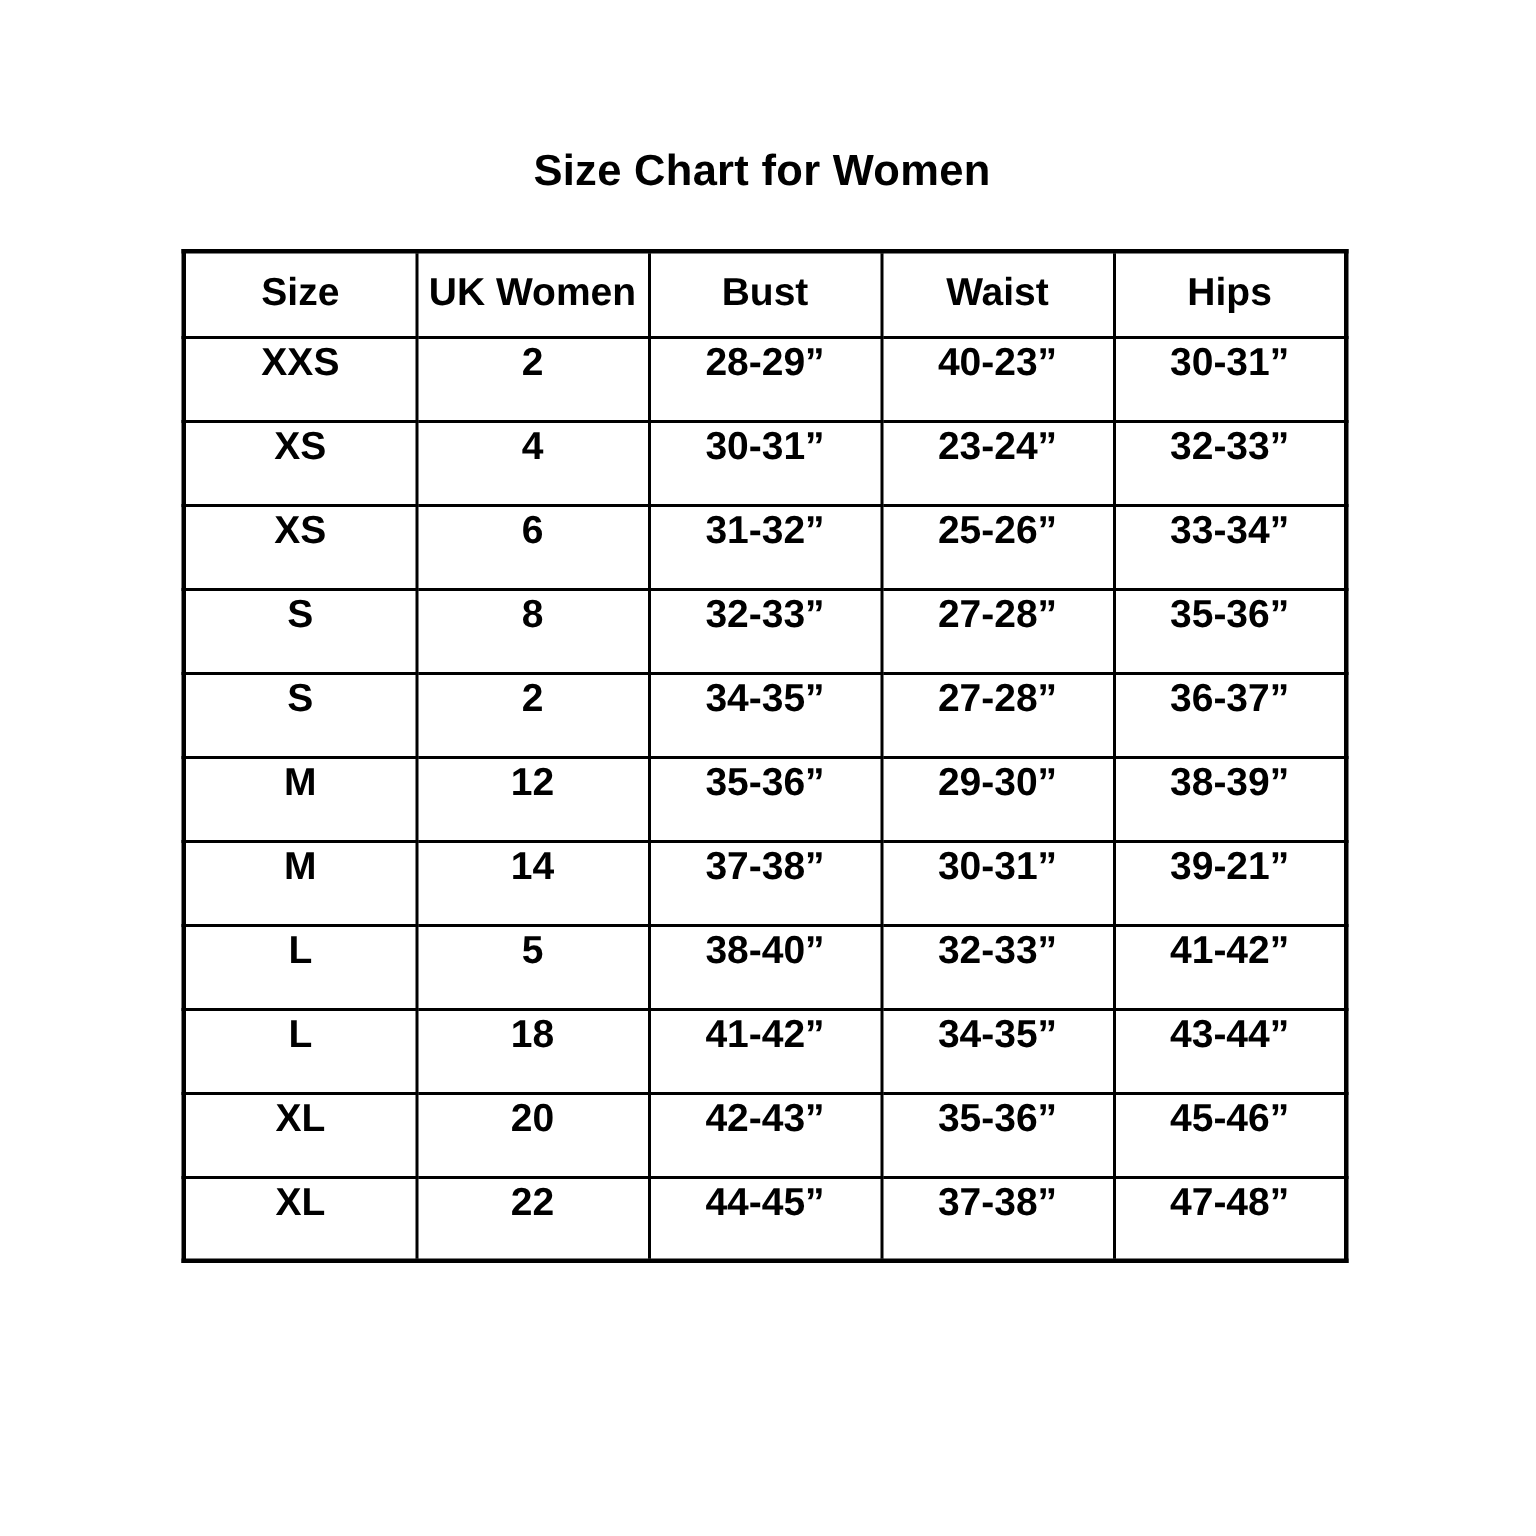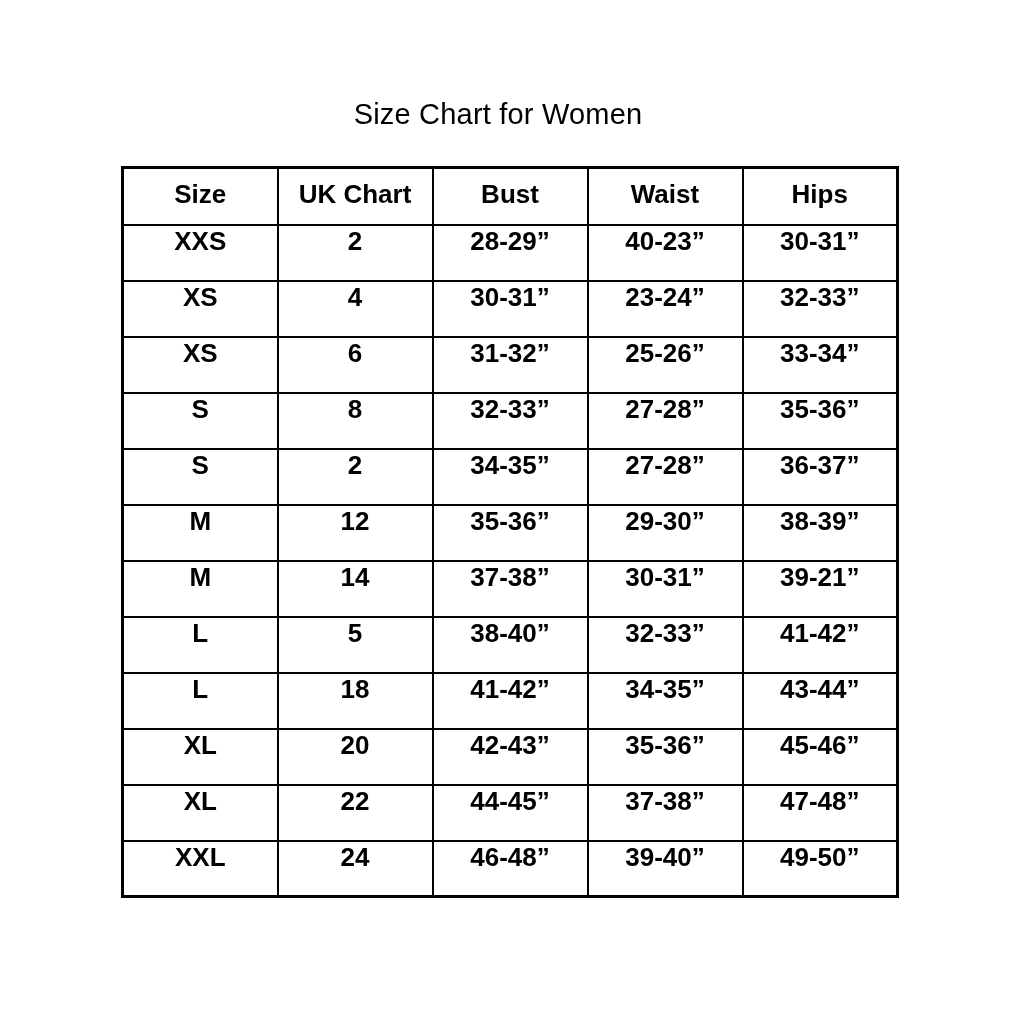--- a/index.html
+++ b/index.html
@@ -11,27 +11,27 @@
     position: relative;
     width: 1024px;
     height: 1024px;
     background: #ffffff;
     font-family: "Liberation Sans", sans-serif;
     color: #000000;
     overflow: hidden;
   }
   .page-title {
     position: absolute;
-    left: 109px;
+    left: 119px;
     top: 98px;
     width: 778px;
     margin: 0;
     text-align: center;
     font-size: 29px;
-    font-weight: normal;
+    font-weight: bold;
     letter-spacing: 0.2px;
     color: #000000;
   }
   table.size-chart {
     position: absolute;
     left: 121px;
     top: 166px;
     width: 778px;
     border-collapse: collapse;
     table-layout: fixed;
@@ -67,21 +67,21 @@
 </head>
 <body>
 
 <div class="canvas">
   <h1 class="page-title">Size Chart for Women</h1>
 
   <table class="size-chart">
     <thead>
       <tr>
           <th>Size</th>
-          <th>UK Chart</th>
+          <th>UK Women</th>
           <th>Bust</th>
           <th>Waist</th>
           <th>Hips</th>
         </tr>
     </thead>
     <tbody>
         <tr>
           <td>XXS</td>
           <td>2</td>
           <td>28-29”</td>
@@ -151,22 +151,15 @@
           <td>35-36”</td>
           <td>45-46”</td>
         </tr>
         <tr>
           <td>XL</td>
           <td>22</td>
           <td>44-45”</td>
           <td>37-38”</td>
           <td>47-48”</td>
         </tr>
-        <tr>
-          <td>XXL</td>
-          <td>24</td>
-          <td>46-48”</td>
-          <td>39-40”</td>
-          <td>49-50”</td>
-        </tr>
       </tbody>
   </table>
 </div>
 
 </body></html>

